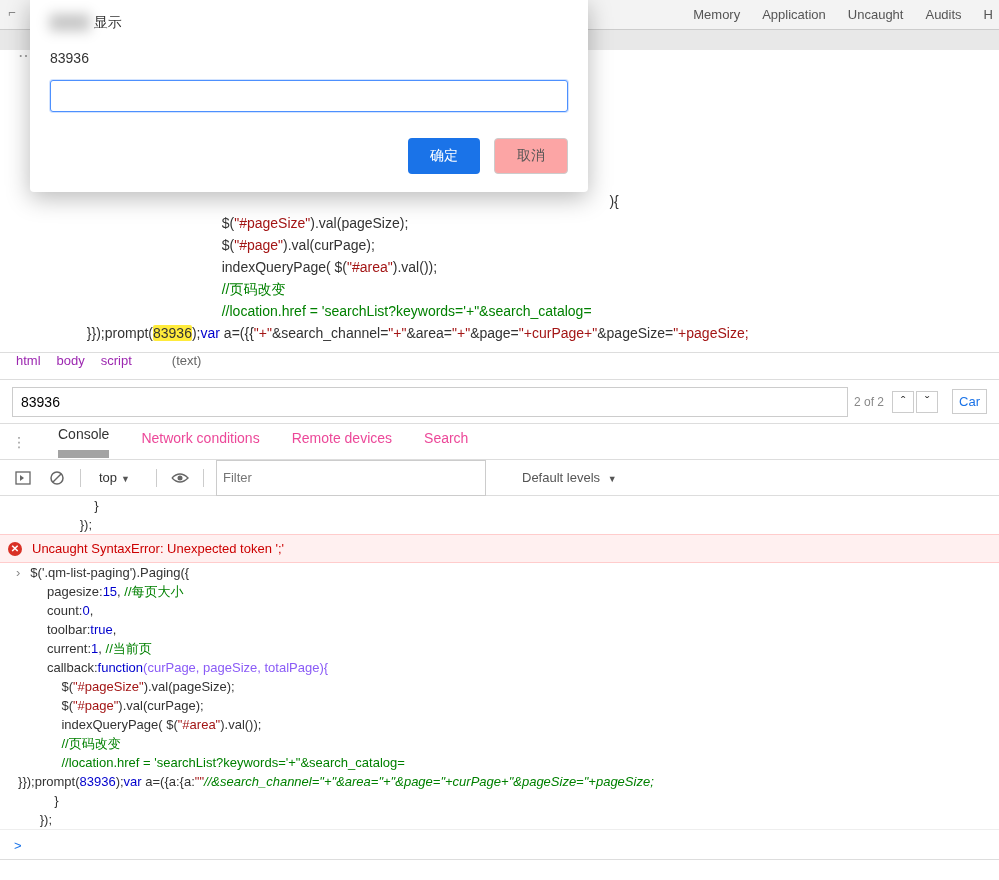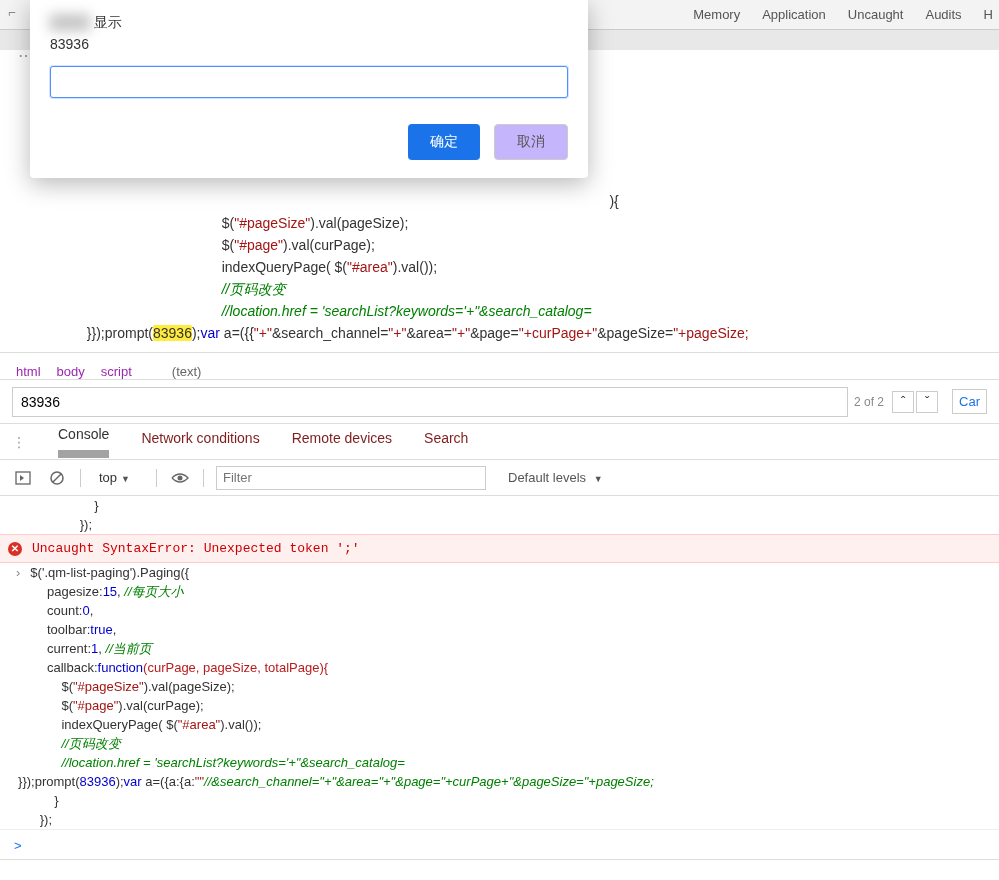--- a/index.html
+++ b/index.html
@@ -6,65 +6,65 @@
     body { width: 999px; height: 880px; background: #fff; font-size: 13px; color: #333; position: relative; overflow: hidden; }
     
     .top-tabs { height: 30px; background: #f3f3f3; border-bottom: 1px solid #ccc; display: flex; align-items: center; justify-content: flex-end; padding-right: 6px; gap: 22px; font-size: 13px; color: #555; }
     .top-tabs span { cursor: pointer; }
     
     .bg-gray { position: absolute; top: 30px; left: 0; right: 0; height: 20px; background: #e8e8e8; }
     .dots-icon { position: absolute; left: 18px; top: 46px; color: #999; font-size: 16px; letter-spacing: -1px;}
     
     .code-area-1 { position: absolute; left: 0; right: 0; top: 190px; height: 160px; font-family: Consolas, Menlo, monospace; font-size: 14px; line-height: 22px; padding-left: 70px; white-space: pre; }
     
-    .breadcrumb { position: absolute; top: 352px; left: 0; right: 0; height: 28px; border-top: 1px solid #ddd; border-bottom: 1px solid #ddd; display: flex; align-items: flex-end; padding-left: 16px; gap: 16px; font-size: 13px; }
+    .breadcrumb { position: absolute; top: 352px; left: 0; right: 0; height: 28px; border-top: 1px solid #ddd; border-bottom: 1px solid #ddd; display: flex; align-items: flex-start; padding-left: 16px; gap: 16px; font-size: 13px; }
     .breadcrumb .crumb { color: #9c27b0; cursor: pointer; }
     .breadcrumb .crumb.text { color: #666; margin-left: 24px; }
     
     .search-bar { position: absolute; top: 380px; left: 0; right: 0; height: 44px; border-bottom: 1px solid #ddd; display: flex; align-items: center; padding: 0 12px; }
     .search-input { flex: 1; height: 30px; border: 1px solid #ccc; padding: 0 8px; font-size: 14px; background: #fff; }
     .search-count { color: #888; font-size: 12px; margin: 0 6px; }
     .nav-btn { width: 22px; height: 22px; border: 1px solid #ccc; background: #fff; display: flex; align-items: center; justify-content: center; cursor: pointer; margin-left: 2px; }
     .cancel-link { color: #1a73e8; margin-left: 14px; cursor: pointer; padding: 4px 6px; border: 1px solid #ccc; }
     
     .console-tabs { position: absolute; top: 424px; left: 0; right: 0; height: 36px; border-bottom: 1px solid #ddd; display: flex; align-items: center; padding-left: 12px; gap: 32px; font-size: 14px; }
     .console-tabs .dots2 { color: #999; }
-    .console-tabs .tab { cursor: pointer; padding-bottom: 8px; color: #7f1d1d; }
+    .console-tabs .tab { cursor: pointer; padding-bottom: 8px; color: #ec4899; }
     .console-tabs .tab.active { color: #333; border-bottom: 8px solid #a3a3a3; font-weight: 500; }
     
     .console-toolbar { position: absolute; top: 460px; left: 0; right: 0; height: 36px; border-bottom: 1px solid #ddd; display: flex; align-items: center; padding-left: 12px; gap: 12px; }
     .tool-icon { width: 22px; height: 22px; display: flex; align-items: center; justify-content: center; cursor: pointer; color: #666; }
     .tool-sep { width: 1px; height: 18px; background: #ccc; }
     .context-dd { padding: 3px 14px 3px 6px; font-size: 13px; color: #333; background: transparent; border: none; cursor: pointer; position: relative; }
-    .filter-input { height: 24px; width: 270px; border: 1px solid #ccc; padding: 0 6px; font-size: 13px; color: #ef4444; }
+    .filter-input { height: 36px; width: 270px; border: 1px solid #ccc; padding: 0 6px; font-size: 13px; color: #ef4444; }
     .levels-dd { color: #555; font-size: 13px; cursor: pointer; }
     
     .console-body { position: absolute; top: 496px; left: 0; right: 0; bottom: 20px; font-family: Consolas, Menlo, monospace; font-size: 13px; line-height: 19px; overflow: auto; white-space: pre; border-bottom: 1px solid #ddd;}
     .console-line-pad { padding-left: 40px; }
     .error-row { background: #fff0f0; color: #c00; display: flex; align-items: center; padding: 4px 8px; border-top: 1px solid #fcc; border-bottom: 1px solid #fcc; }
     .error-icon { width: 14px; height: 14px; border-radius: 50%; background: #d93025; color: #fff; display: inline-flex; align-items: center; justify-content: center; font-size: 10px; font-weight: bold; margin-right: 10px; }
     .expand-caret { color: #888; padding: 0 10px 0 16px; display: inline-block; }
     .prompt-row { color: #1a73e8; padding: 6px 14px; border-top: 1px solid #eee; }
     .k-blue { color: #0000cd; }
     .k-darkred { color: #a31515; }
-    .k-orange { color: #b91c1c; }
+    .k-orange { color: #8b5cf6; }
     .k-strgreen { color: #008000; font-style: italic;}
-    .k-comment { color: #008000; font-style: italic; }
+    .k-comment { color: #008000; }
     .hl { background: #ffeb3b; border-radius: 2px;}
     
     
     .dialog { position: absolute; top: 0; left: 30px; width: 558px; background: #fff; box-shadow: 0 6px 24px rgba(0,0,0,0.28); z-index: 100; border-radius: 0 0 4px 4px; padding: 14px 20px 18px; }
-    .dialog-title { font-size: 14px; color: #333; margin-bottom: 4px;}
+    .dialog-title { font-size: 14px; color: #333; margin-bottom: 18px;}
     .dialog-title .dim { color: transparent; text-shadow: 0 0 10px rgba(0,0,0,0.25); filter: blur(4px); margin-right: 4px; user-select:none;}
     .dialog-msg { font-size: 14px; margin-bottom: 14px; }
     .dialog-input { width: 100%; height: 32px; border: 1px solid #4d90fe; outline: none; padding: 0 8px; font-size: 14px; margin-bottom: 26px; border-radius: 3px; box-shadow: 0 0 0 1px rgba(77,144,254,0.25);}
     .dialog-btns { display: flex; justify-content: flex-end; gap: 14px; }
     .btn { height: 36px; padding: 0 22px; border-radius: 4px; font-size: 14px; cursor: pointer; display: flex; align-items: center; }
     .btn-primary { background: #1a73e8; color: #fff; border: none; }
-    .btn-secondary { background: #c4b5fd; color: #555; border: 1px solid #ccc; }
+    .btn-secondary { background: #fca5a5; color: #555; border: 1px solid #ccc; }
     .chev { font-size: 9px; color:#555; margin-left:4px;}
     .tophide { position:absolute; left:8px; top:5px; color:#888; font-size:13px;}
   </style>
 </head>
 <body>
 
 <div class="tophide">⌐</div>
 <div class="top-tabs">
   <span>Memory</span>
   <span>Application</span>
@@ -127,24 +127,24 @@
   <span class="context-dd"><span>top</span><span class="chev">▼</span></span>
   <div class="tool-sep"></div>
   <div class="tool-icon">
       <svg width="18" height="12" viewBox="0 0 18 12">
         <path d="M1 6 Q9 -2 17 6 Q9 14 1 6" fill="none" stroke="#666" stroke-width="1.4"></path>
         <circle cx="9" cy="6" r="2.5" fill="#666"></circle>
       </svg>
     </div>
   <div class="tool-sep"></div>
   <input class="filter-input" placeholder="Filter" style="">
-  <span class="levels-dd" style="margin-left:10px"><span>Default levels</span> <span class="chev">▼</span></span>
+  <span class="levels-dd" style="margin-left:24px"><span>Default levels</span> <span class="chev">▼</span></span>
 </div>
 
-<div class="console-body"><div class="console-line-pad">               }</div><div class="console-line-pad">           });</div><div class="error-row"><span class="error-icon">✕</span><span style="font-family:Liberation Mono, monospace">Uncaught SyntaxError: Unexpected token ';'</span></div><div><span class="expand-caret">›</span><span>$('.qm-list-paging').Paging({</span>
+<div class="console-body"><div class="console-line-pad">               }</div><div class="console-line-pad">           });</div><div class="error-row"><span class="error-icon">✕</span><span style="font-family:Liberation Sans, sans-serif">Uncaught SyntaxError: Unexpected token ';'</span></div><div><span class="expand-caret">›</span><span>$('.qm-list-paging').Paging({</span>
              <span>pagesize:</span><span class="k-blue">15</span><span>, </span><span class="k-comment">//每页大小</span>
              <span>count:</span><span class="k-blue">0</span><span>,</span>
              <span>toolbar:</span><span class="k-blue">true</span><span>,</span>
              <span>current:</span><span class="k-blue">1</span><span>, </span><span class="k-comment">//当前页</span>
              <span>callback:</span><span class="k-blue">function</span><span class="k-orange">(curPage, pageSize, totalPage){</span>
                  <span>$(</span><span class="k-darkred">"#pageSize"</span><span>).val(pageSize);</span>
                  <span>$(</span><span class="k-darkred">"#page"</span><span>).val(curPage);</span>
                  <span>indexQueryPage( $(</span><span class="k-darkred">"#area"</span><span>).val());</span>
                  <span class="k-comment">//页码改变</span>
                  <span class="k-comment">//location.href = 'searchList?keywords='+"&amp;search_catalog=</span>

